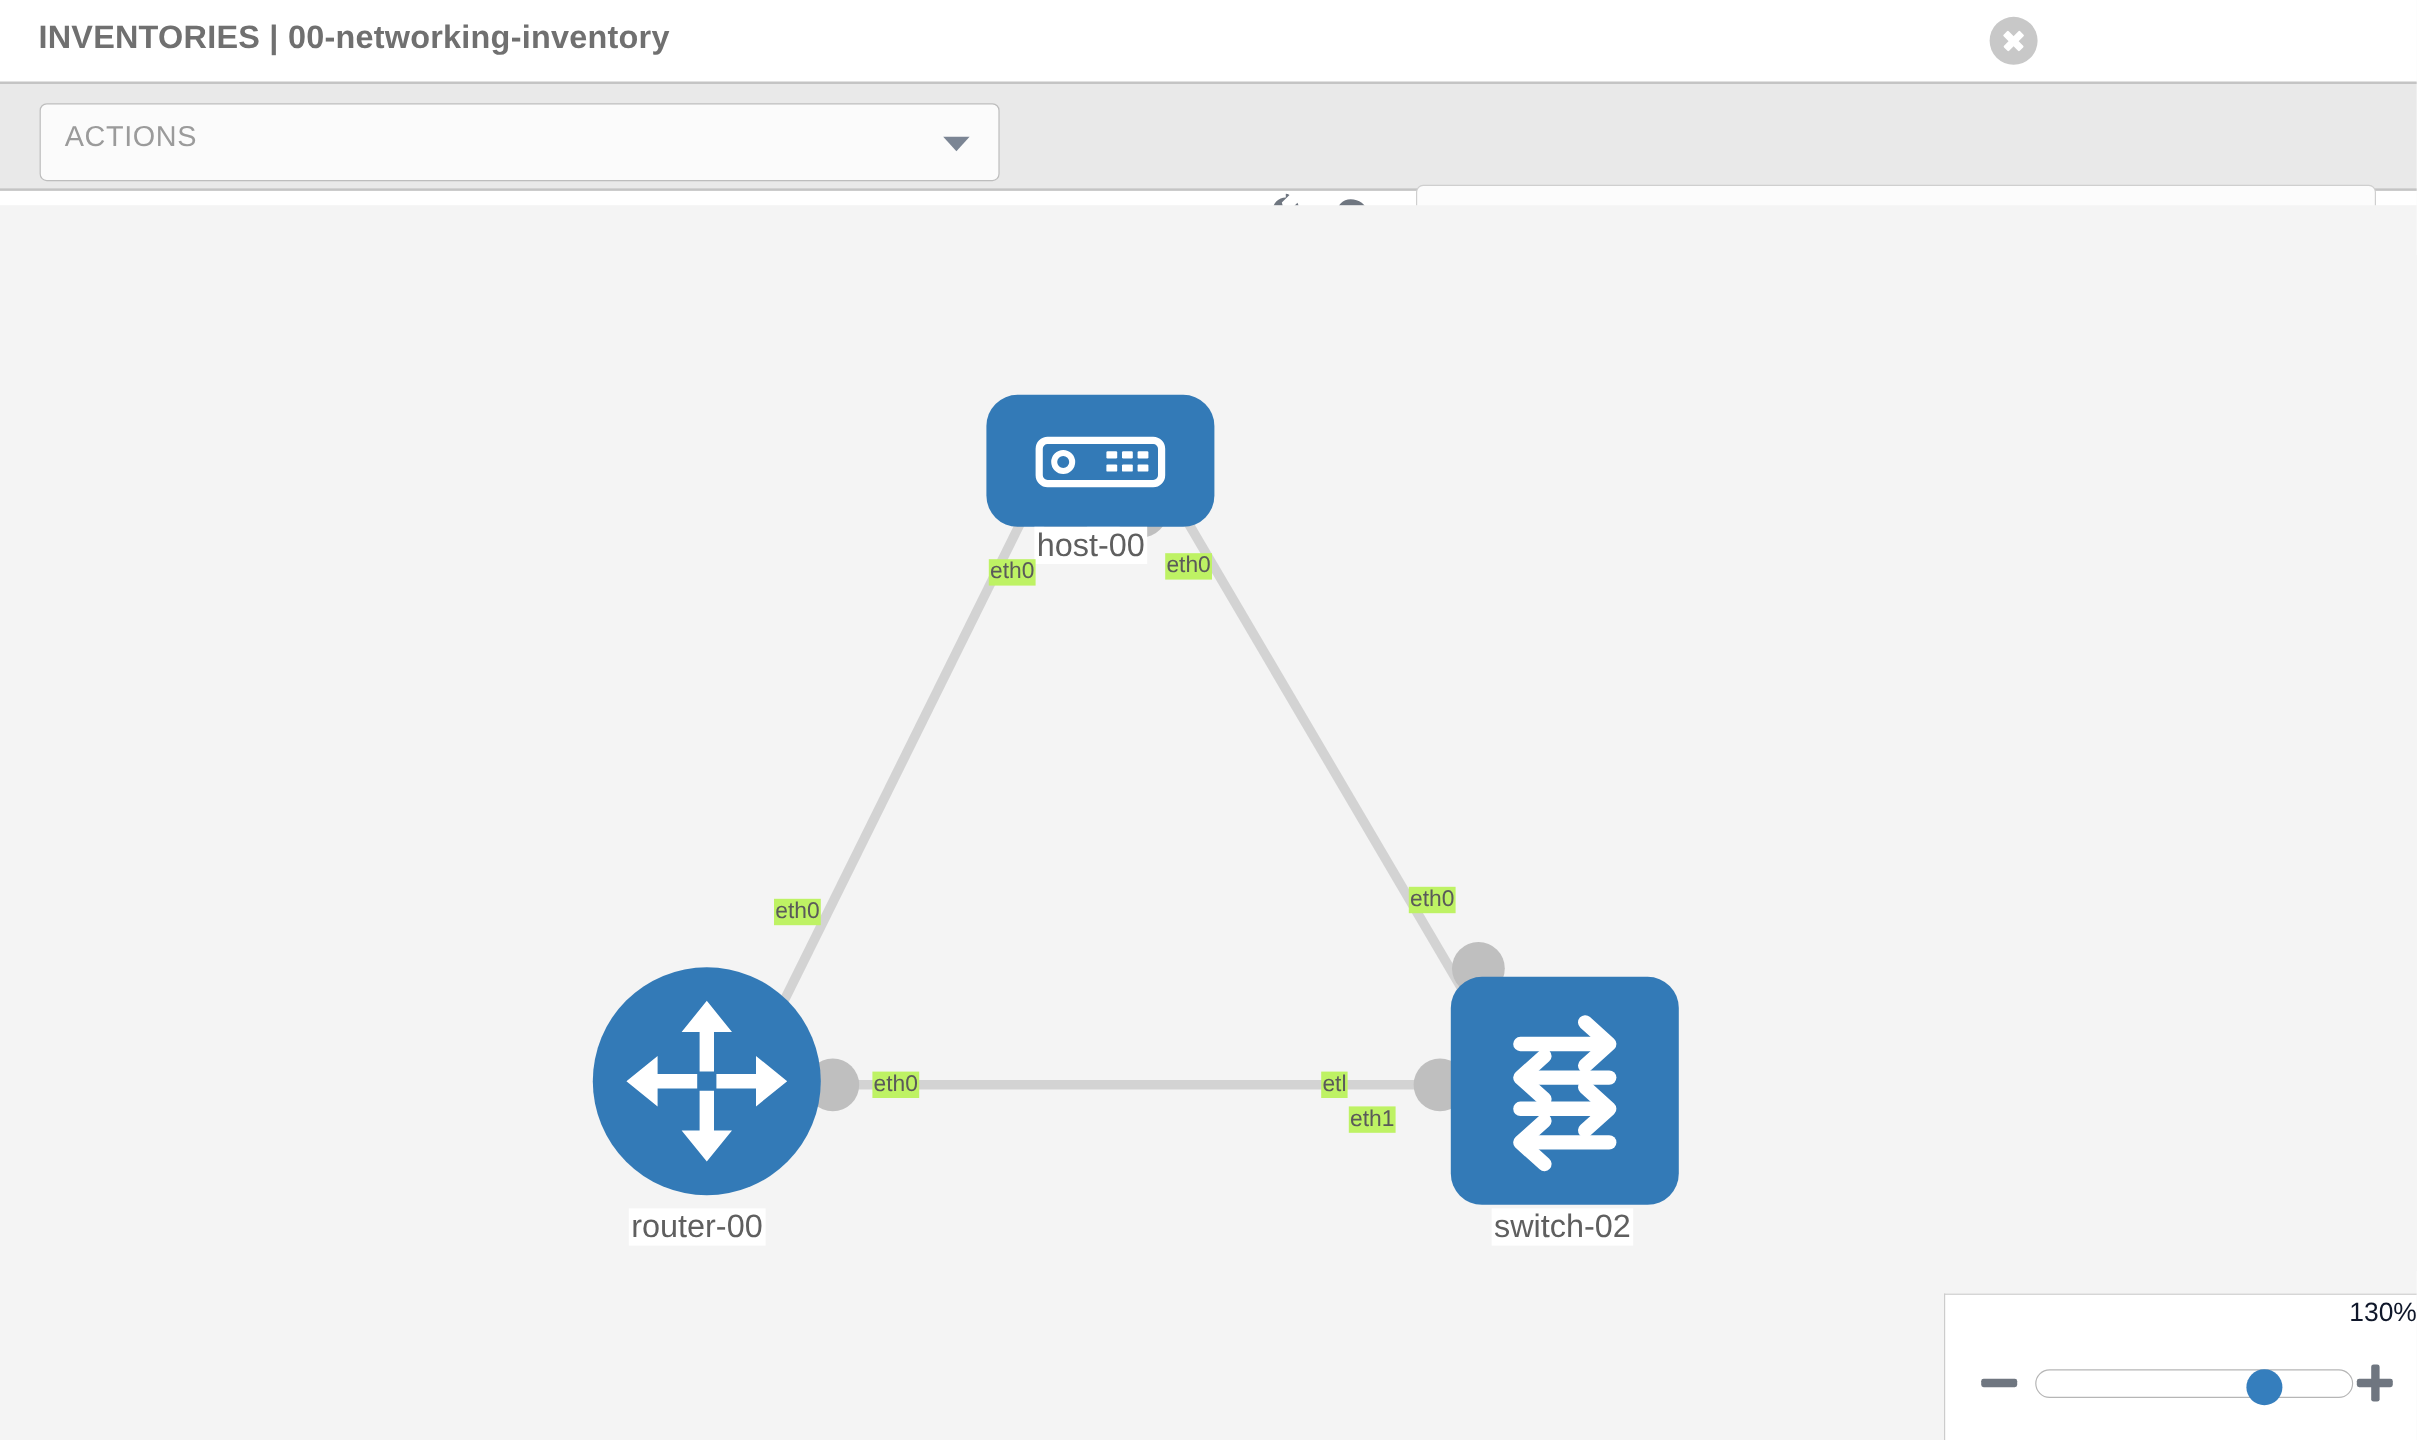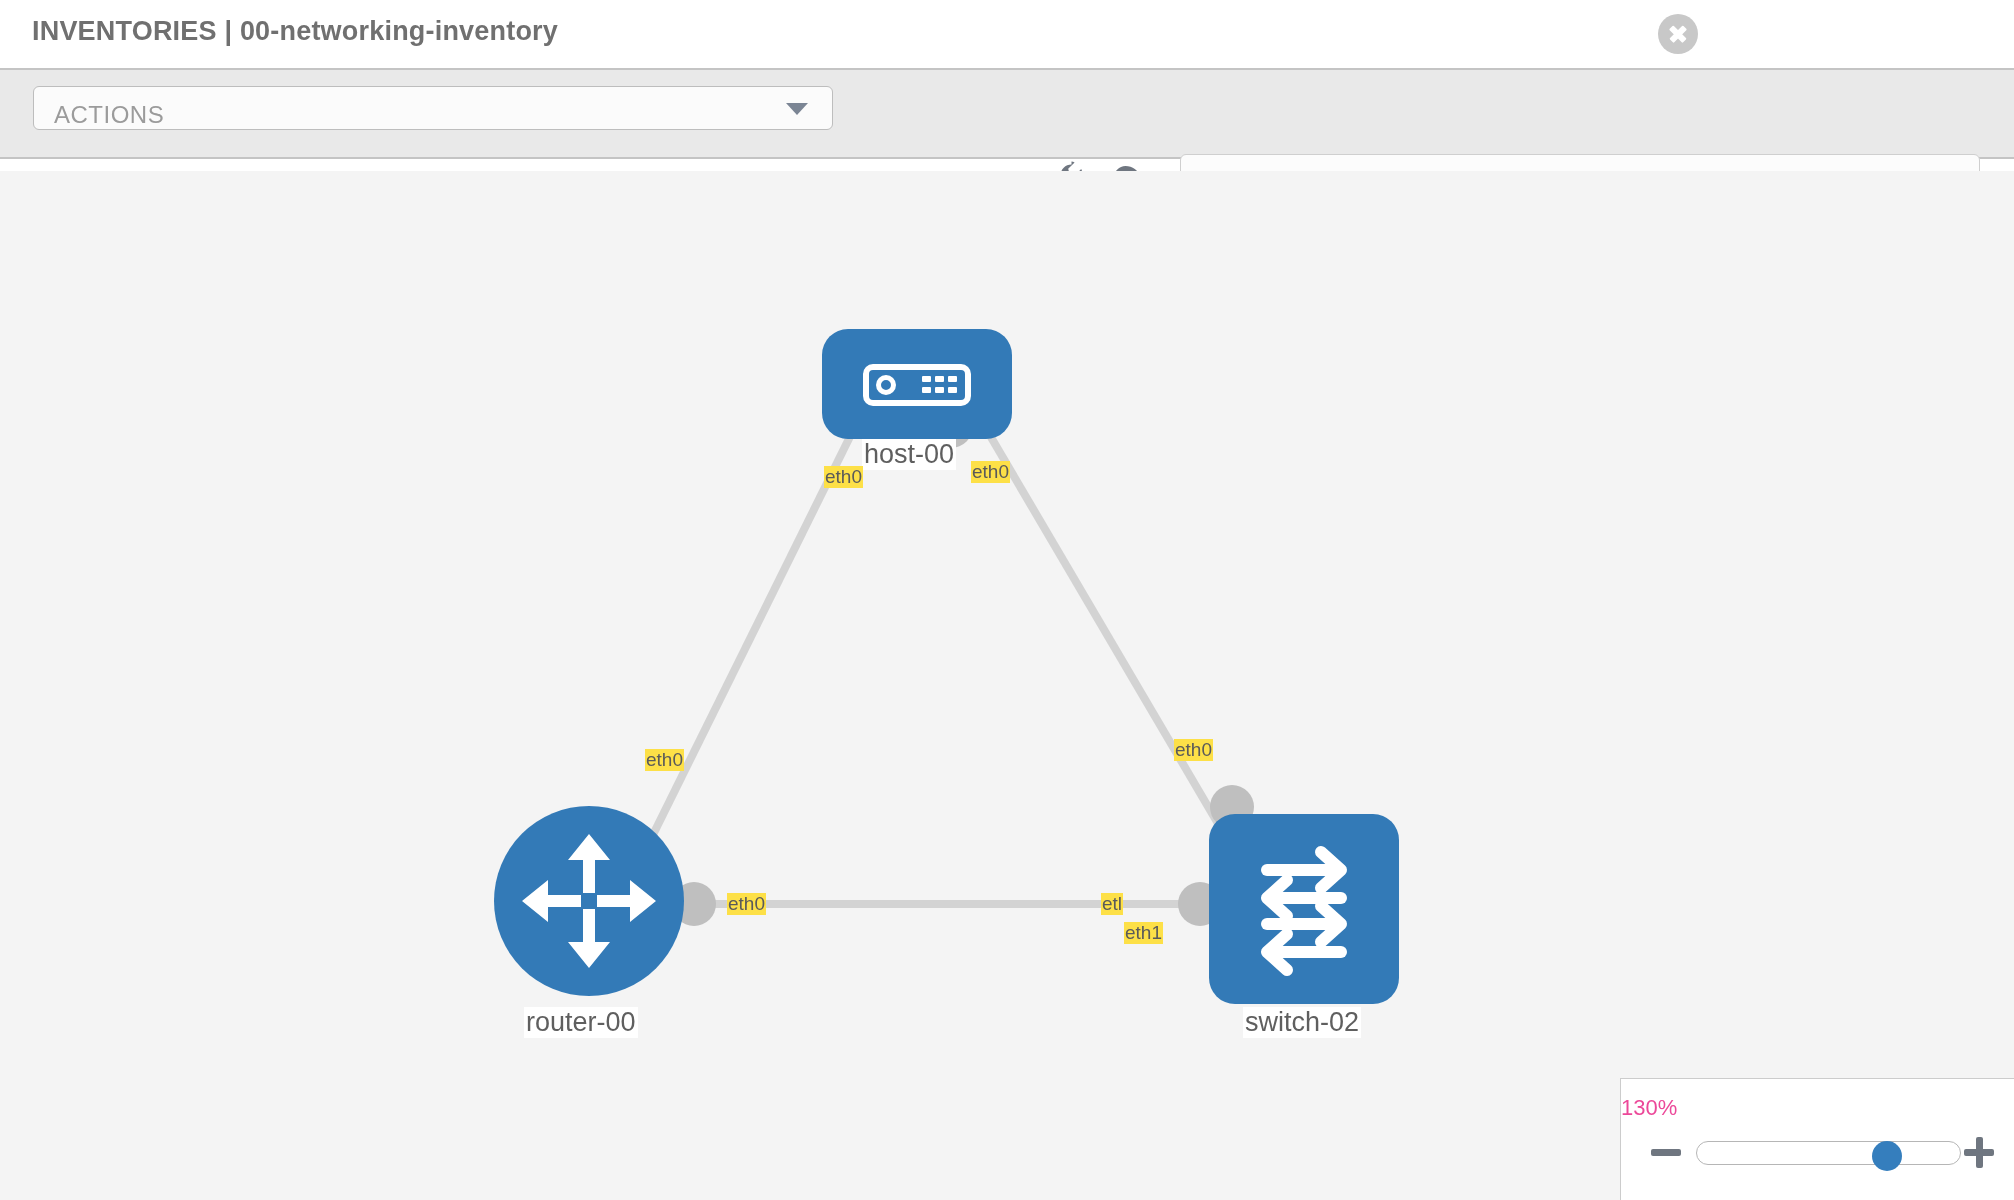--- a/index.html
+++ b/index.html
@@ -67,21 +67,21 @@
     background: #e9e9e9;
     border-top: 2px solid #c4c4c4;
     border-bottom: 2px solid #c4c4c4;
     box-sizing: border-box;
   }
   .actions-select {
     position: absolute;
     left: 33px;
     top: 16px;
     width: 800px;
-    height: 44px;
+    height: 65px;
     background: #fbfbfb;
     border: 1px solid #bdbdbd;
     border-radius: 6px;
     box-sizing: border-box;
     cursor: pointer;
   }
   .actions-select .label {
     position: absolute;
     left: 20px;
     top: 14px;
@@ -175,44 +175,44 @@
     font-size: 27px;
     color: #5f5f5f;
     background: #ffffff;
     white-space: nowrap;
     padding: 0 2px;
   }
   .iface-label {
     position: absolute;
     font-size: 19px;
     color: #5a5a5a;
-    background: #fde047;
+    background: #bef264;
     white-space: nowrap;
     padding: 0 1px;
   }
 
   
   .zoom-panel {
     position: absolute;
     left: 1620px;
     top: 1078px;
     width: 394px;
     height: 122px;
     background: #ffffff;
     border-top: 1px solid #cccccc;
     border-left: 1px solid #cccccc;
     box-sizing: border-box;
   }
   .zoom-value {
     position: absolute;
-    top: 16px;
+    top: 2px;
     left: 0; right: 0;
-    text-align: left;
+    text-align: right;
     font-size: 22px;
-    color: #ec4899;
+    color: #0f172a;
   }
   .zoom-row {
     position: absolute;
     top: 56px;
     left: 0; right: 0;
     height: 40px;
   }
   .zoom-minus, .zoom-plus {
     position: absolute;
     top: 0;

